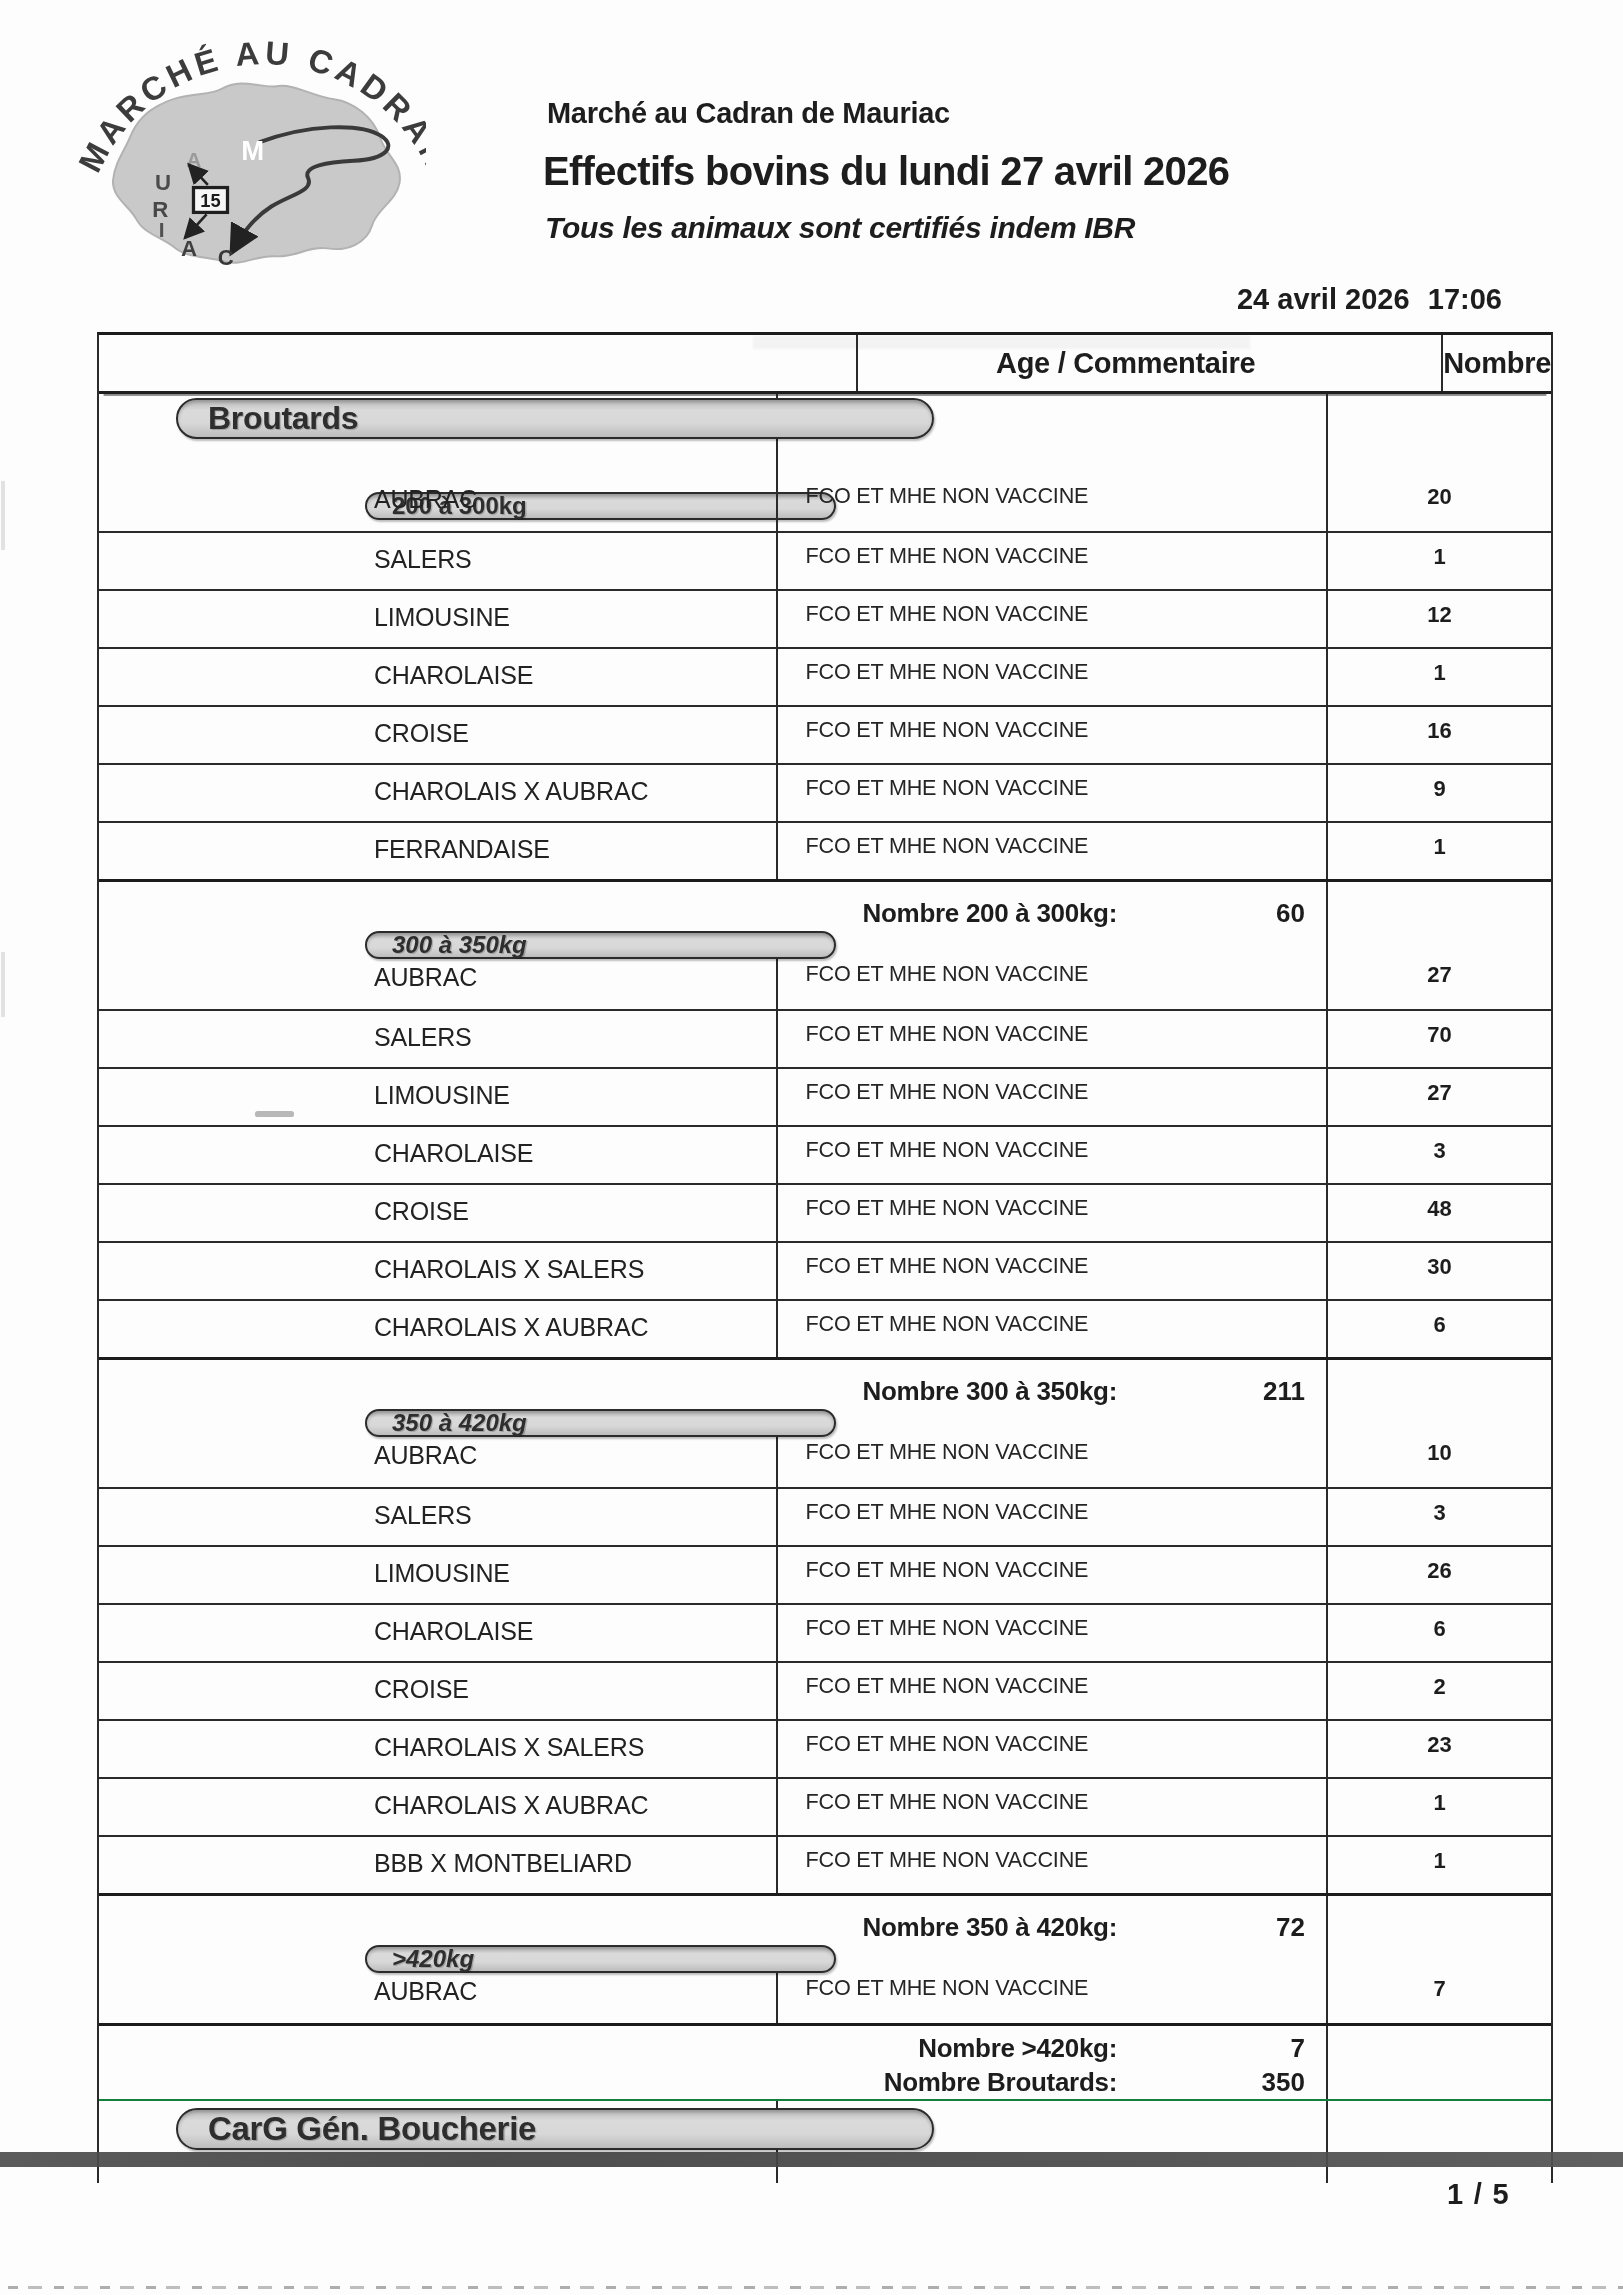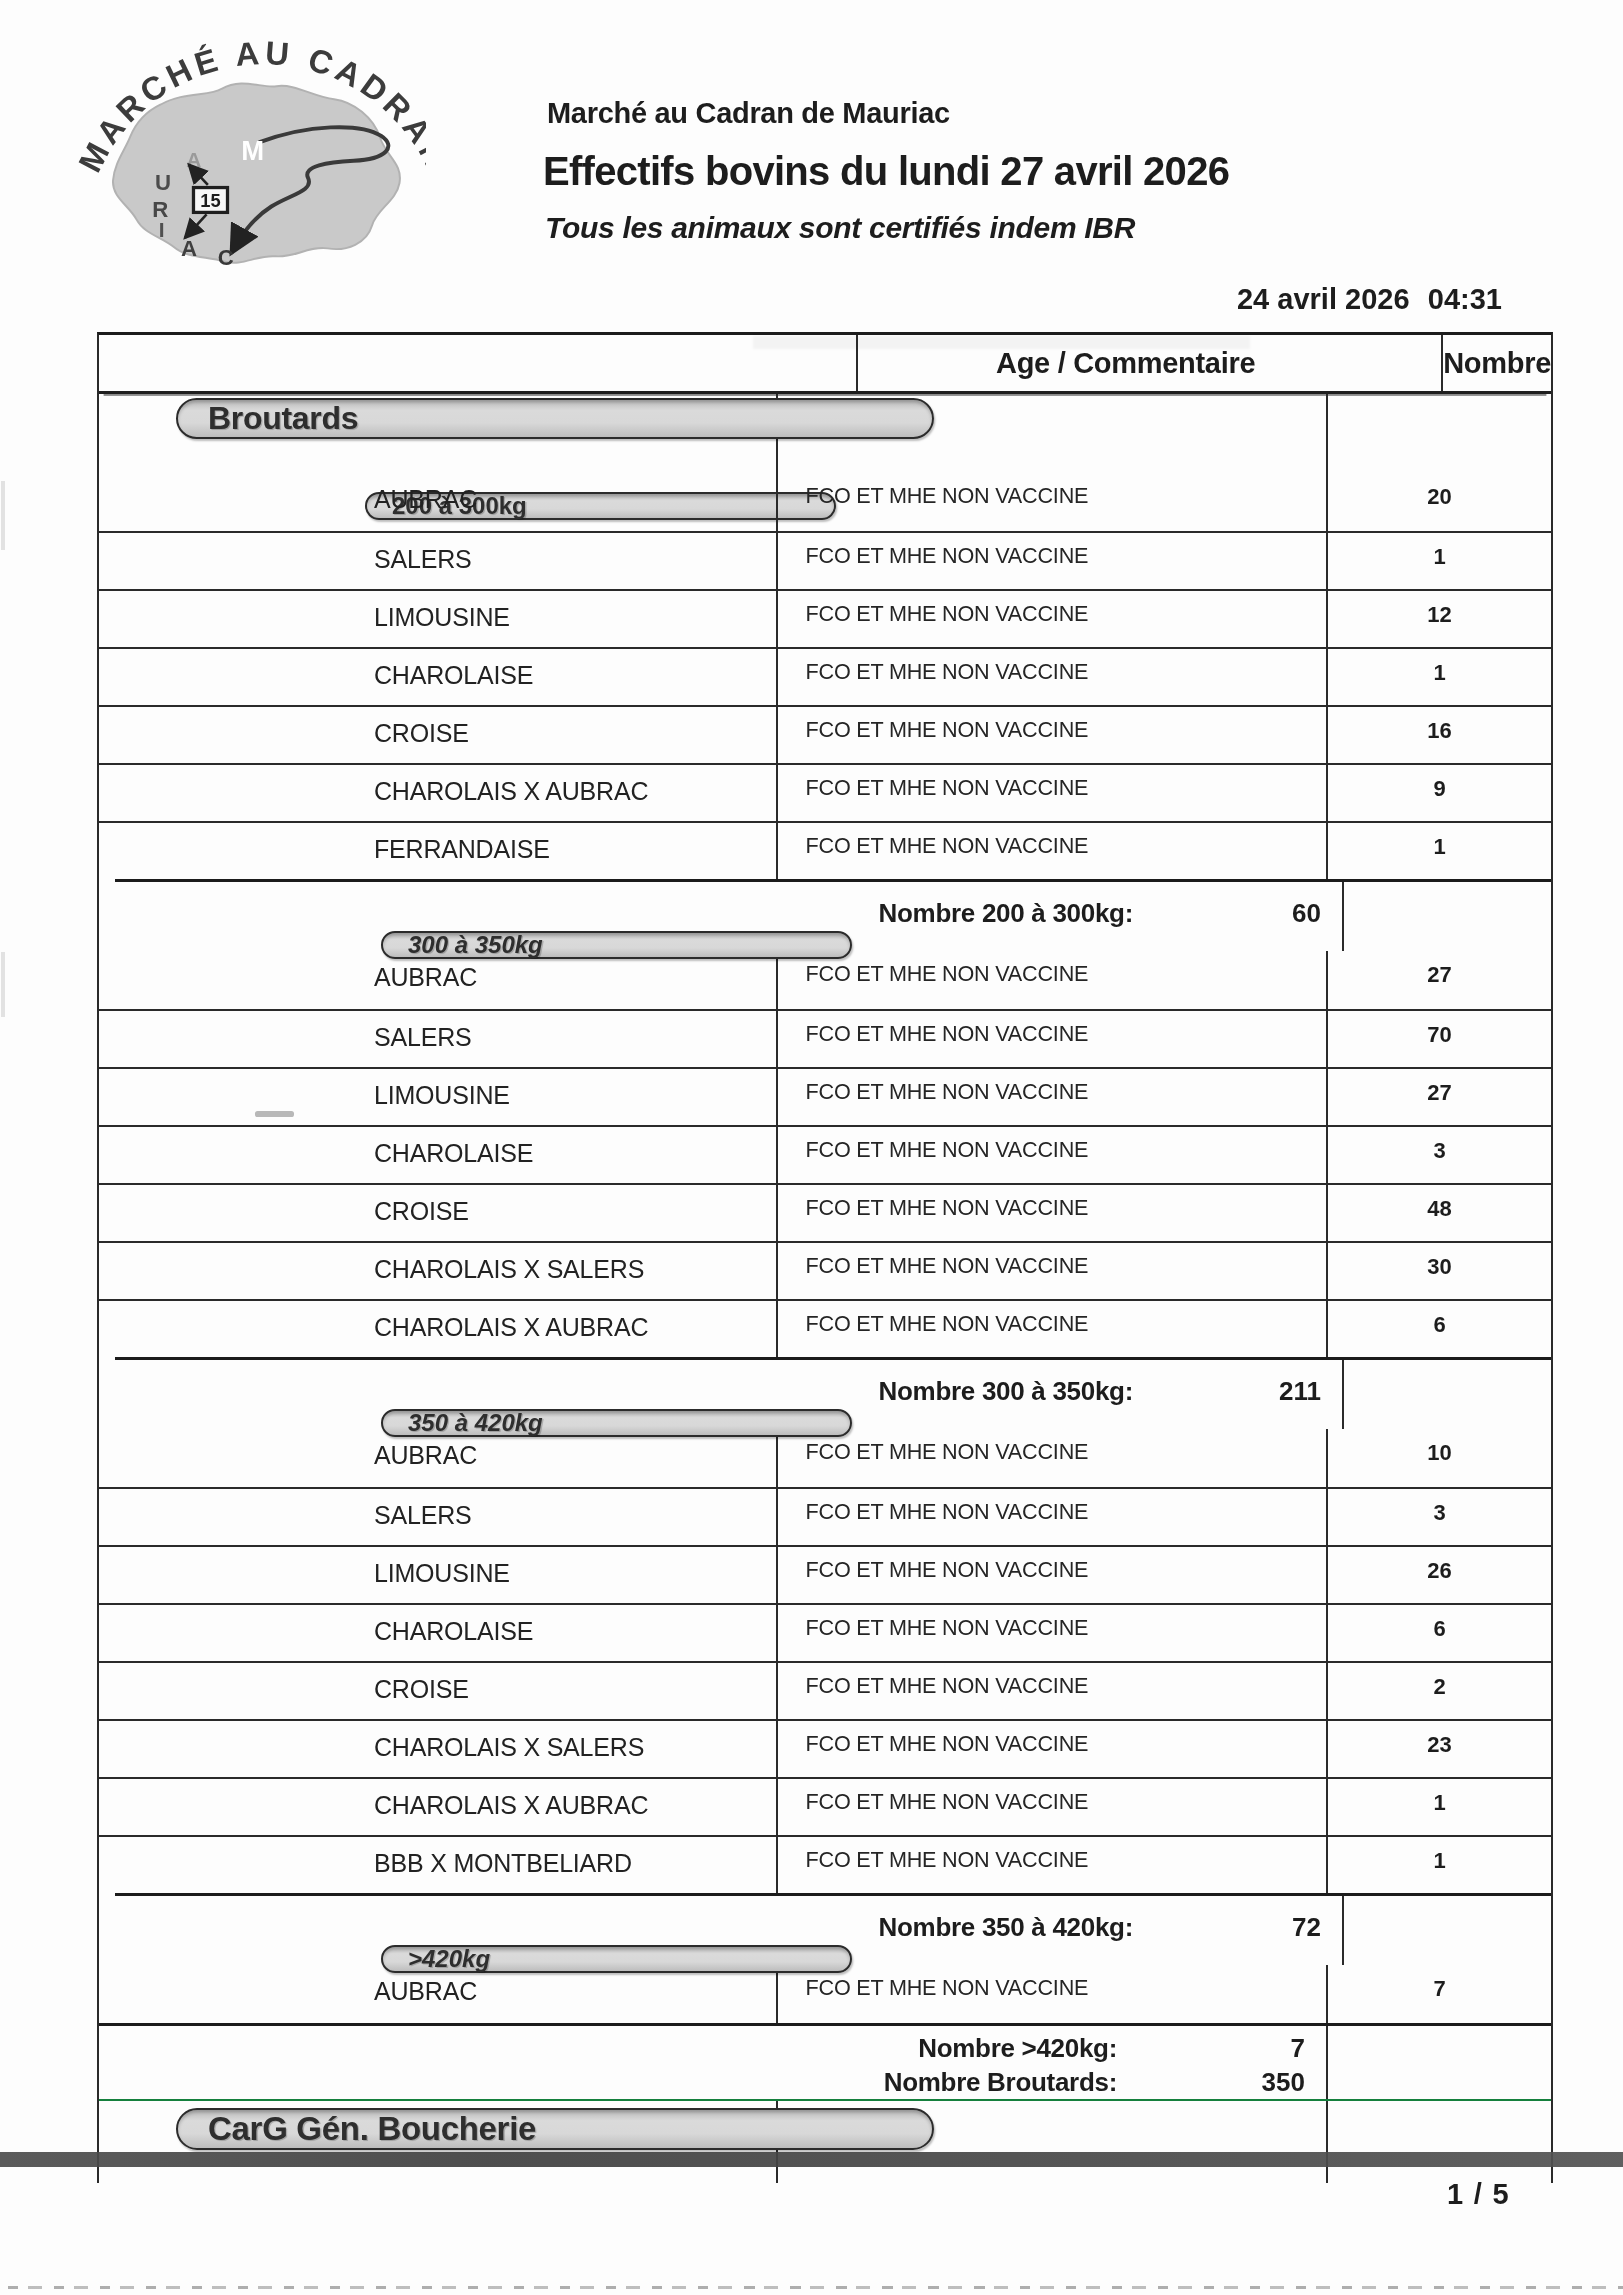--- a/index.html
+++ b/index.html
@@ -27,21 +27,21 @@
   .header-row{height:59px;border-bottom:3.3px solid #1f1f1f;box-shadow:0 6.5px 0 -4.6px rgba(45,45,45,.55);}
   .th{display:flex;align-items:center;justify-content:center;font-size:29px;font-weight:bold;letter-spacing:-0.3px;margin-left:48px;}
   .breed-row{height:58px;border-top:2px solid #2a2a2a;}
   .breed-row.no-top{border-top:none;}
   .breed{padding:11.8px 0 0 275px;font-size:25px;letter-spacing:-0.2px;color:#222;}
   .comment{padding:9.8px 0 0 27.5px;font-size:21.6px;letter-spacing:-0.2px;color:#252525;}
   .count{padding-top:11px;text-align:center;font-size:22px;font-weight:bold;}
   .section-row{height:47px;}
   .section-row.cut{height:84px;border-top:2px solid #15803d;}
   .subtotal-block,.totals-block{position:relative;border-top:3.3px solid #1c1c1c;}
-  .subtotal-block{height:69px;margin-left:16px;}
+  .subtotal-block{height:69px;}
   .totals-block{height:73px;}
   .c3line{position:absolute;top:0;bottom:0;left:1227px;border-left:2px solid #2a2a2a;}
   .sub-line{position:absolute;left:0;display:flex;width:1206px;}
   .sub-label{flex:0 0 1018px;text-align:right;font-size:26px;font-weight:bold;letter-spacing:-0.3px;}
   .sub-value{flex:1;text-align:right;font-size:26px;font-weight:bold;}
   
   .pill{
     position:absolute;box-sizing:border-box;border:2.6px solid #2b2b2b;
     background:linear-gradient(180deg,#b9b9b9 0%,#dadada 28%,#d8d8d8 62%,#bdbdbd 100%);
     box-shadow:inset 0 2.6px 3.3px rgba(0,0,0,.2), 1.3px 2px 2px rgba(0,0,0,.25);
@@ -87,21 +87,21 @@
   <line x1="247" y1="243" x2="218" y2="212" stroke="#222" stroke-width="4" marker-end="url(#ah)"></line>
   <line x1="245" y1="288" x2="212" y2="324" stroke="#222" stroke-width="4" marker-end="url(#ah)"></line>
   <rect x="225" y="247" width="52" height="38" fill="#f7f7f7" stroke="#1f1f1f" stroke-width="5"></rect>
   <text x="251" y="276" font-size="28" font-weight="bold" fill="#1c1c1c" text-anchor="middle">15</text>
 </svg>
 
 <div class="org-title">Marché au Cadran de Mauriac</div>
 <div class="doc-title">Effectifs bovins du lundi 27 avril 2026</div>
 <div class="doc-note">Tous les animaux sont certifiés indem IBR</div>
 <div class="print-date">
-  <span class="d">24 avril 2026</span><span class="t">04:31</span>
+  <span class="d">24 avril 2026</span><span class="t">17:06</span>
 </div>
 
 <div class="doc-table">
   <div class="row header-row">
     <div class="c1 th"></div>
     <div class="c2 th">Age / Commentaire</div>
     <div class="c3 th">Nombre</div>
   </div>
   <div id="tbody">
       <div class="row section-row">

